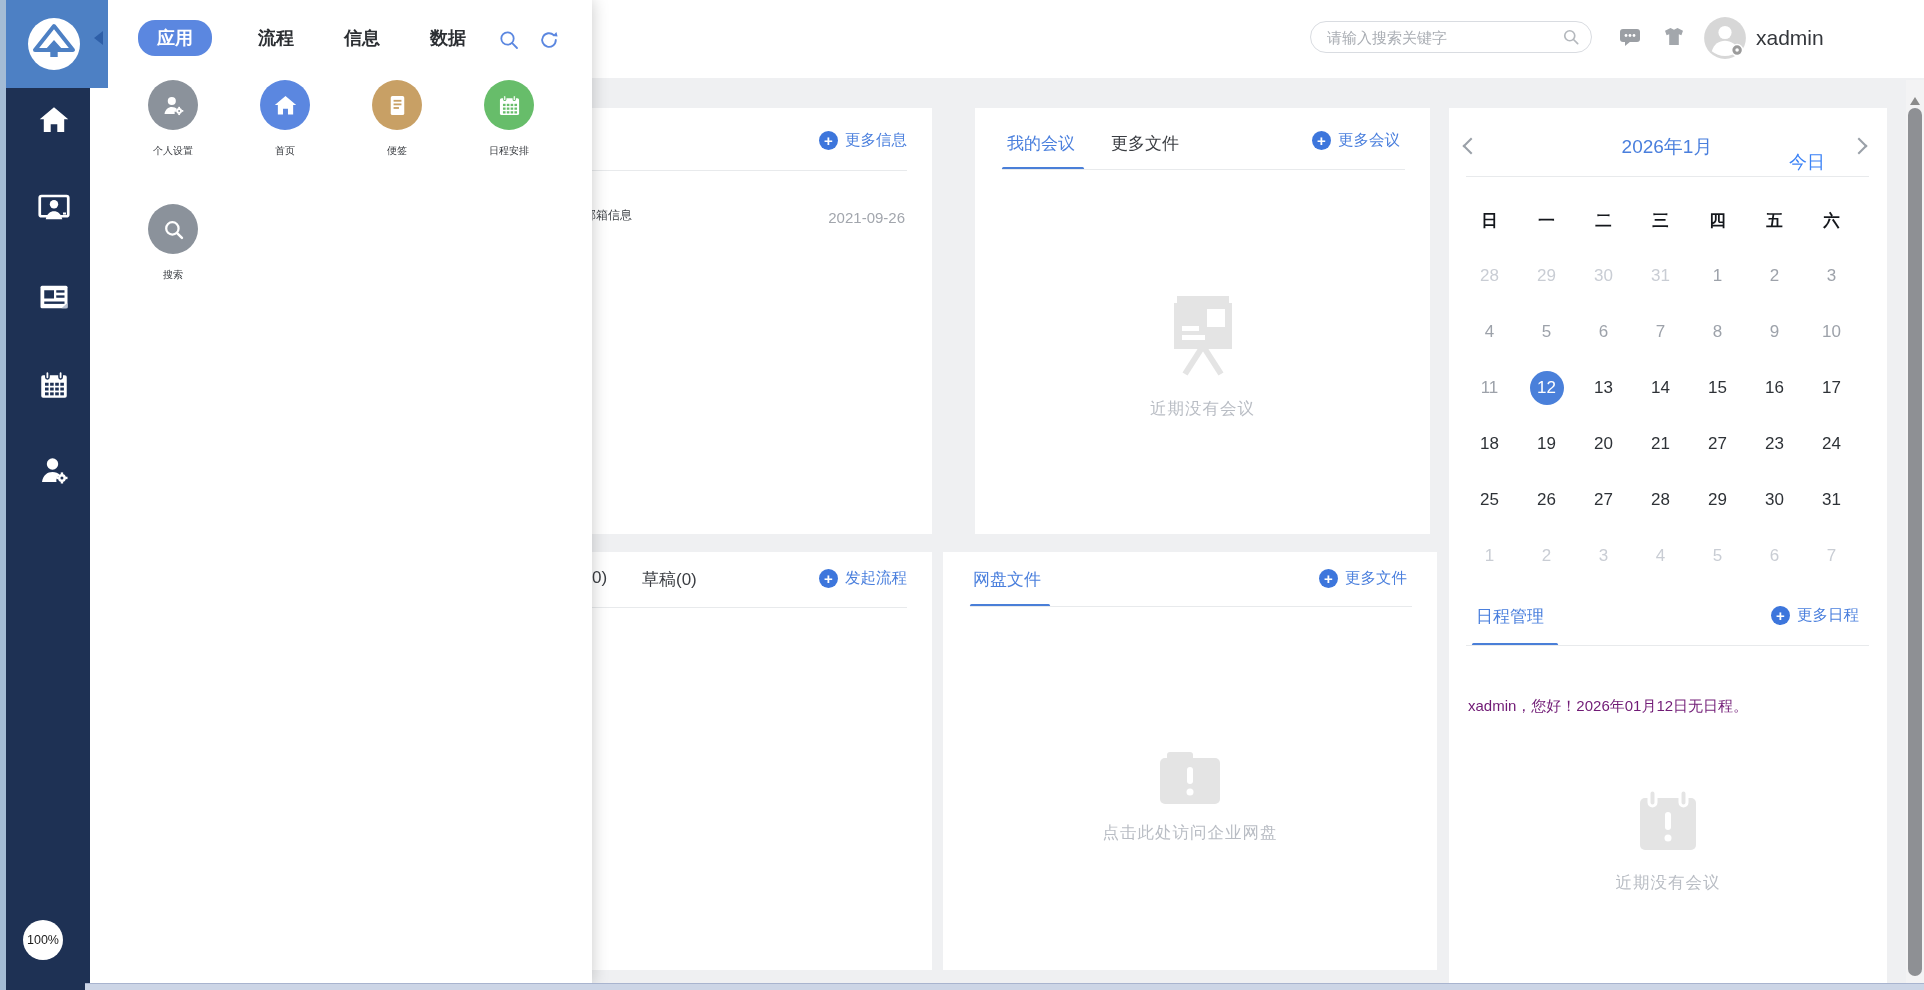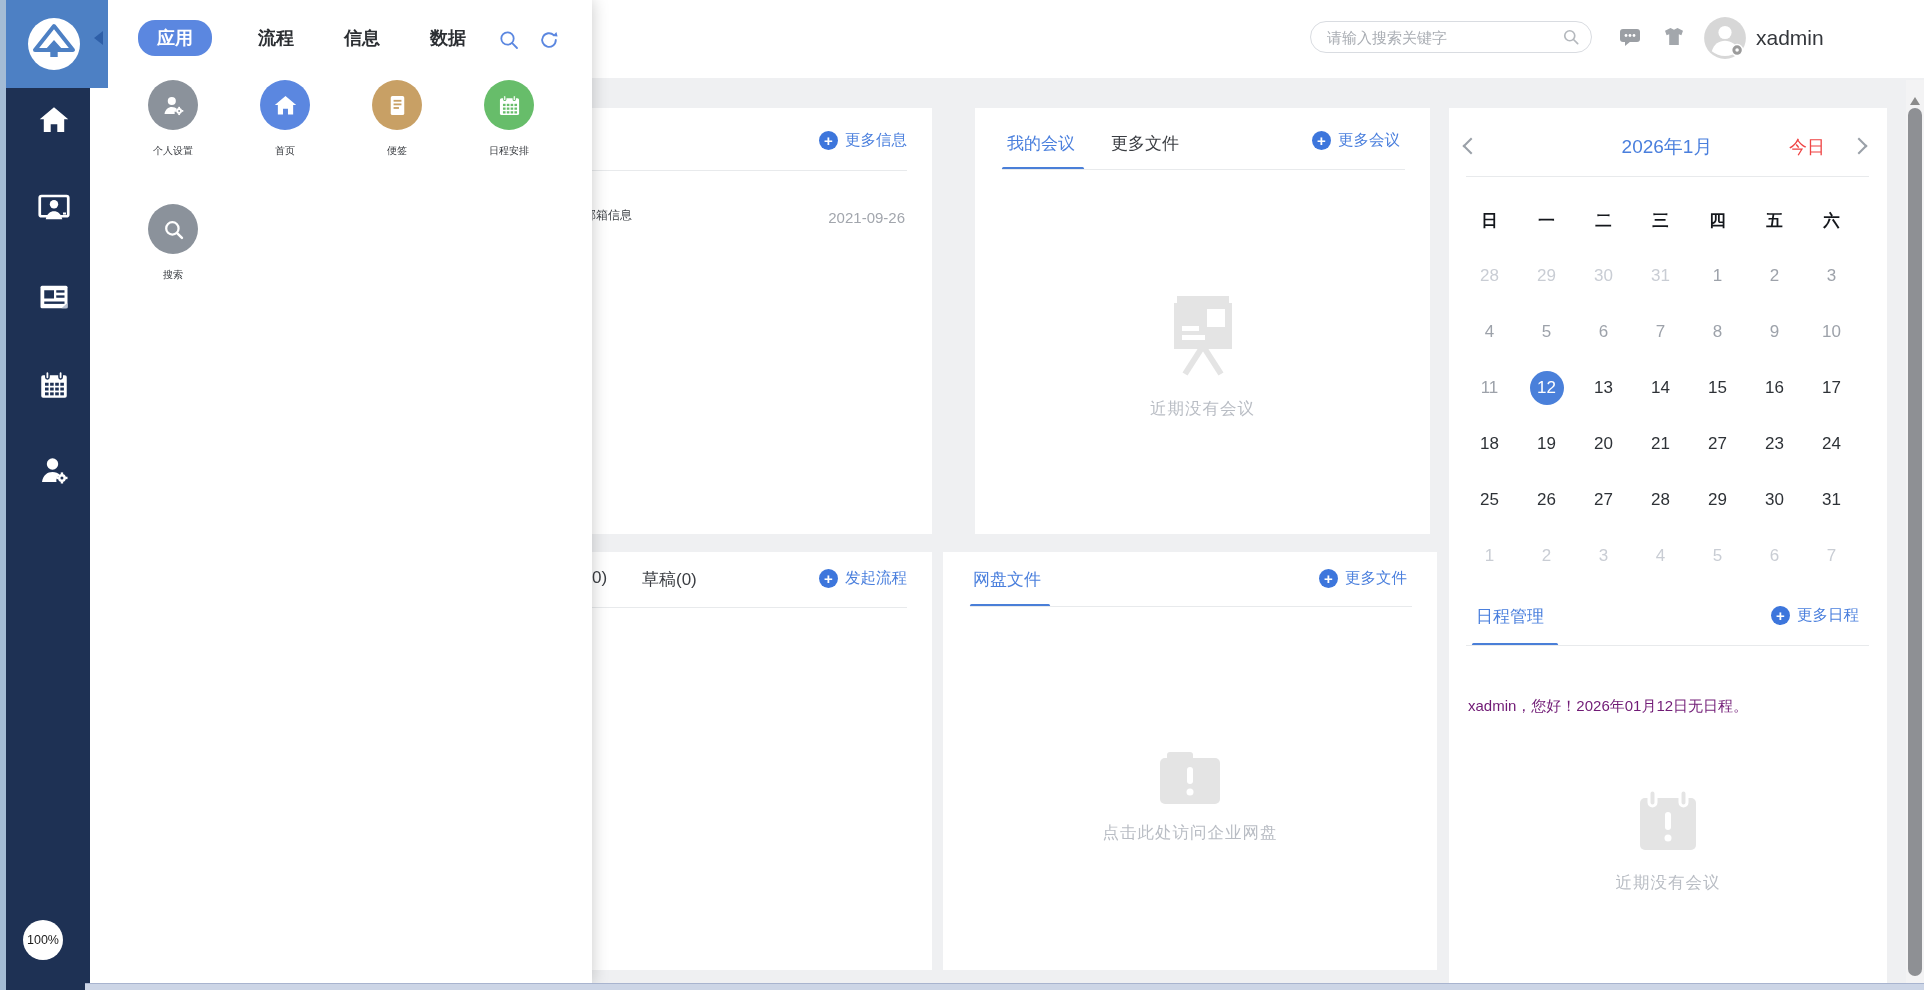--- a/index.html
+++ b/index.html
@@ -55,21 +55,21 @@
     align-items:center;justify-content:center;font-size:15px;font-weight:700;margin-right:7px;line-height:1;}
   .plus::before{content:"+";}
   .empty-wrap{position:absolute;display:flex;flex-direction:column;align-items:center;}
   .empty-text{margin-top:14px;font-size:16.5px;color:#b9bdc4;letter-spacing:1px;}
 
   
   .chev{display:inline-block;width:10px;height:10px;border-left:2px solid #9aa0a8;border-bottom:2px solid #9aa0a8;cursor:pointer;}
   .chev.left{transform:rotate(45deg);}
   .chev.right{transform:rotate(-135deg);}
   .cal-title{position:absolute;left:118px;top:26px;width:200px;text-align:center;font-size:19px;color:#4a7fdd;}
-  .cal-today{position:absolute;left:340px;top:27px;font-size:18px;color:#ef4444;cursor:pointer;}
+  .cal-today{position:absolute;left:340px;top:42px;font-size:18px;color:#3b82f6;cursor:pointer;}
   .wd-grid,.cal-grid{position:absolute;left:12px;display:grid;grid-template-columns:repeat(7,57px);}
   .wd{height:50px;display:flex;align-items:center;justify-content:center;font-weight:700;font-size:16.5px;color:#14171c;}
   .cell{height:56px;display:flex;align-items:center;justify-content:center;font-size:17px;cursor:pointer;}
   .cell.adj{color:#c9cdd4;}
   .cell.past{color:#9da2aa;}
   .cell.future{color:#2e3237;}
   .cell.today b{display:flex;width:34px;height:34px;border-radius:50%;background:#4a80da;color:#fff;
     align-items:center;justify-content:center;font-weight:400;}
   .greeting{position:absolute;left:19px;top:568px;font-size:15px;color:#701a75;margin-top:21px;}
 

